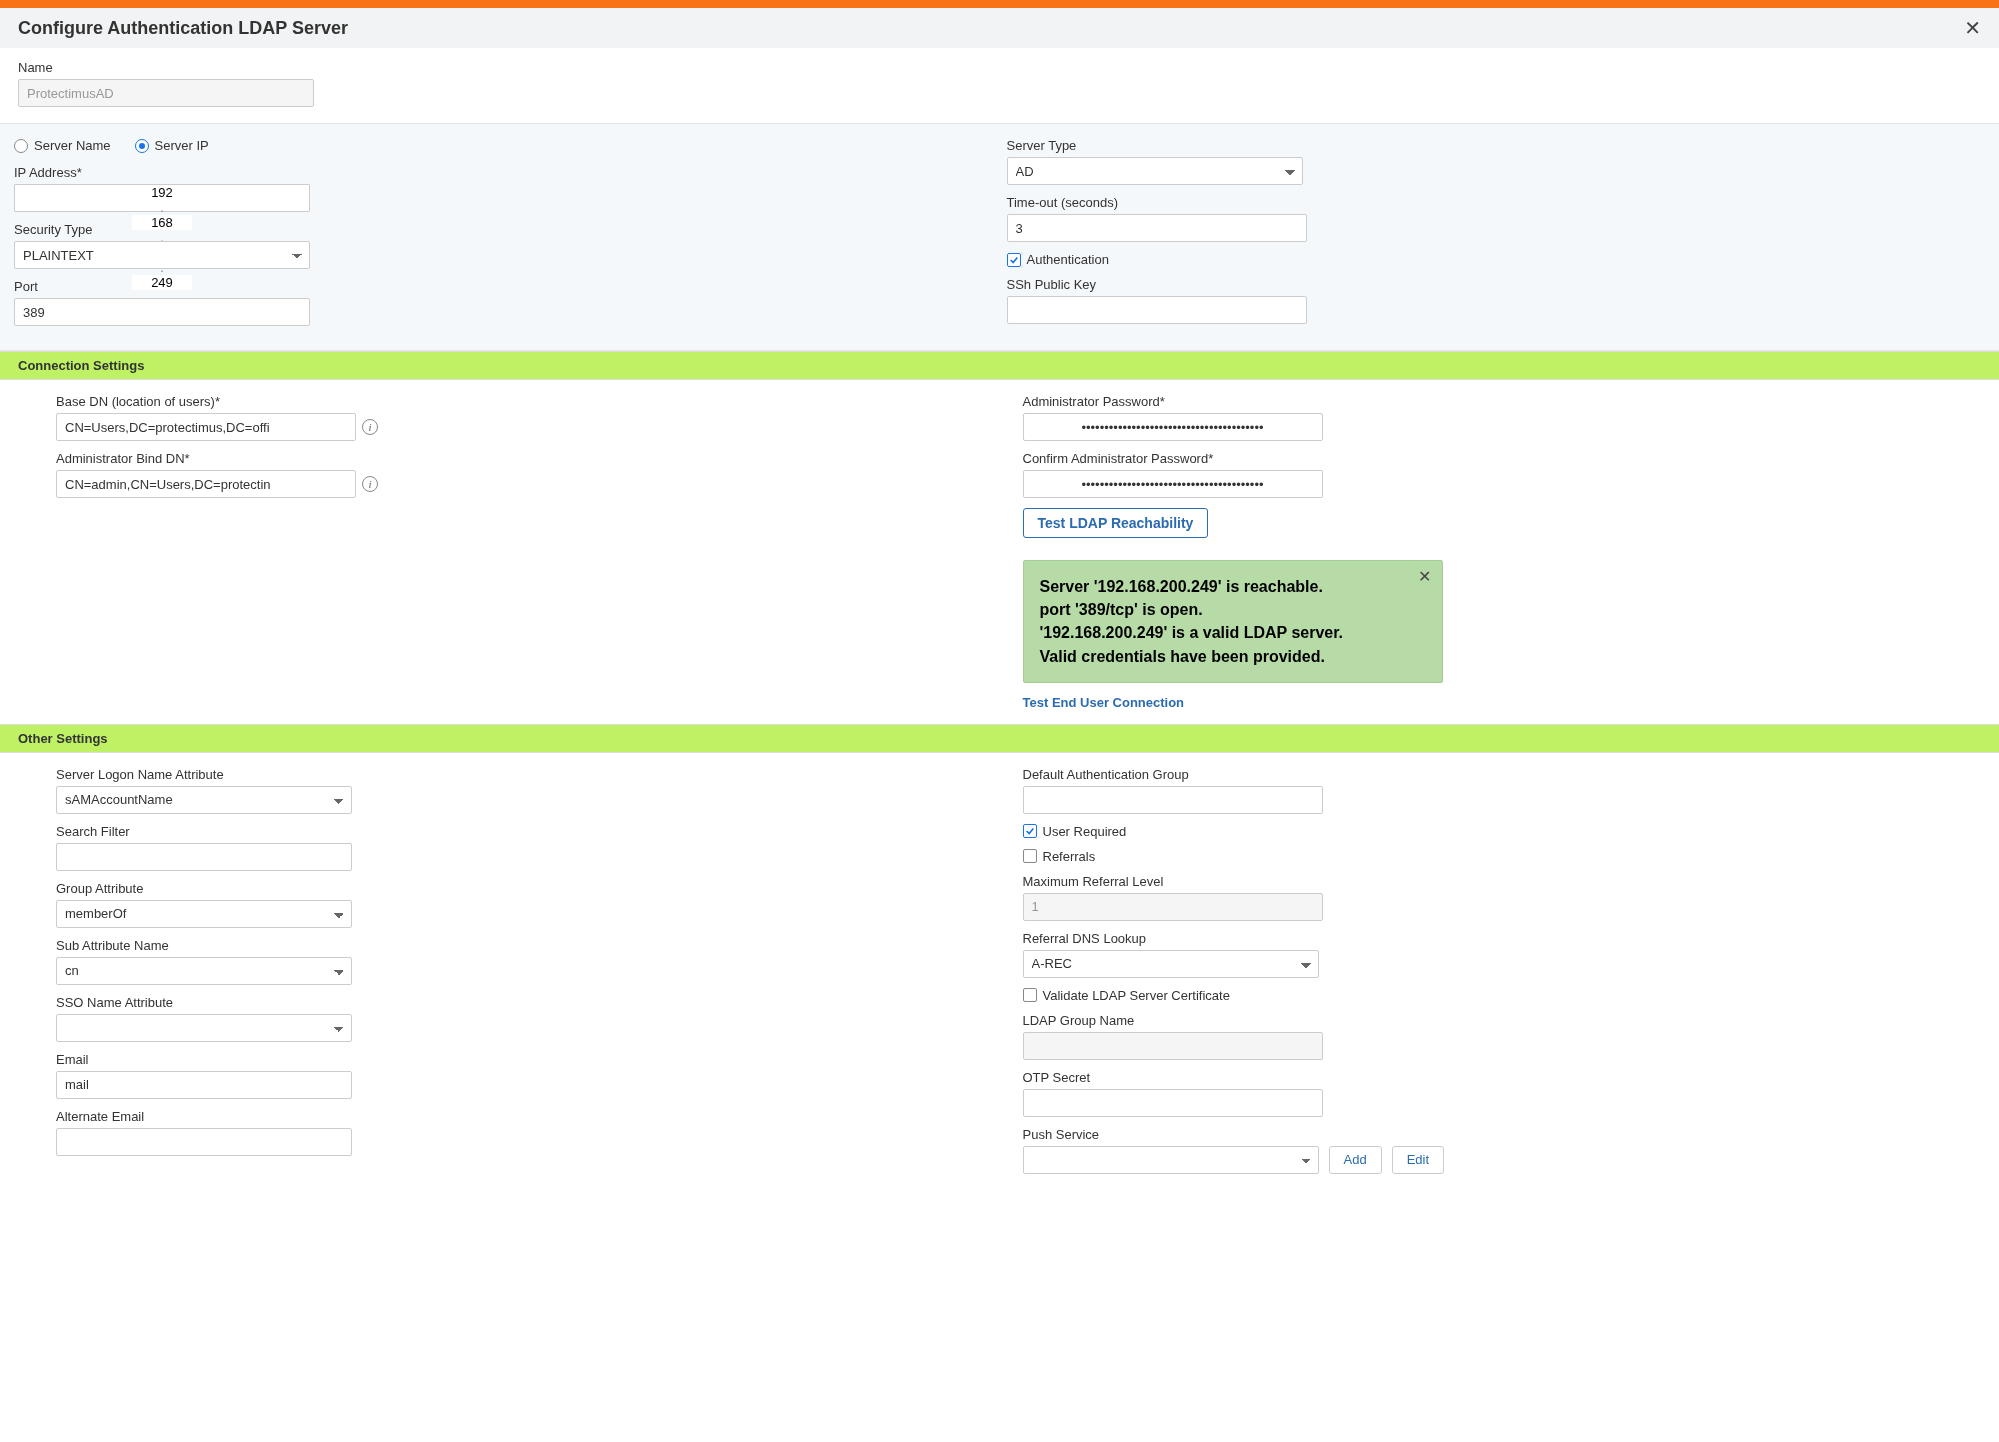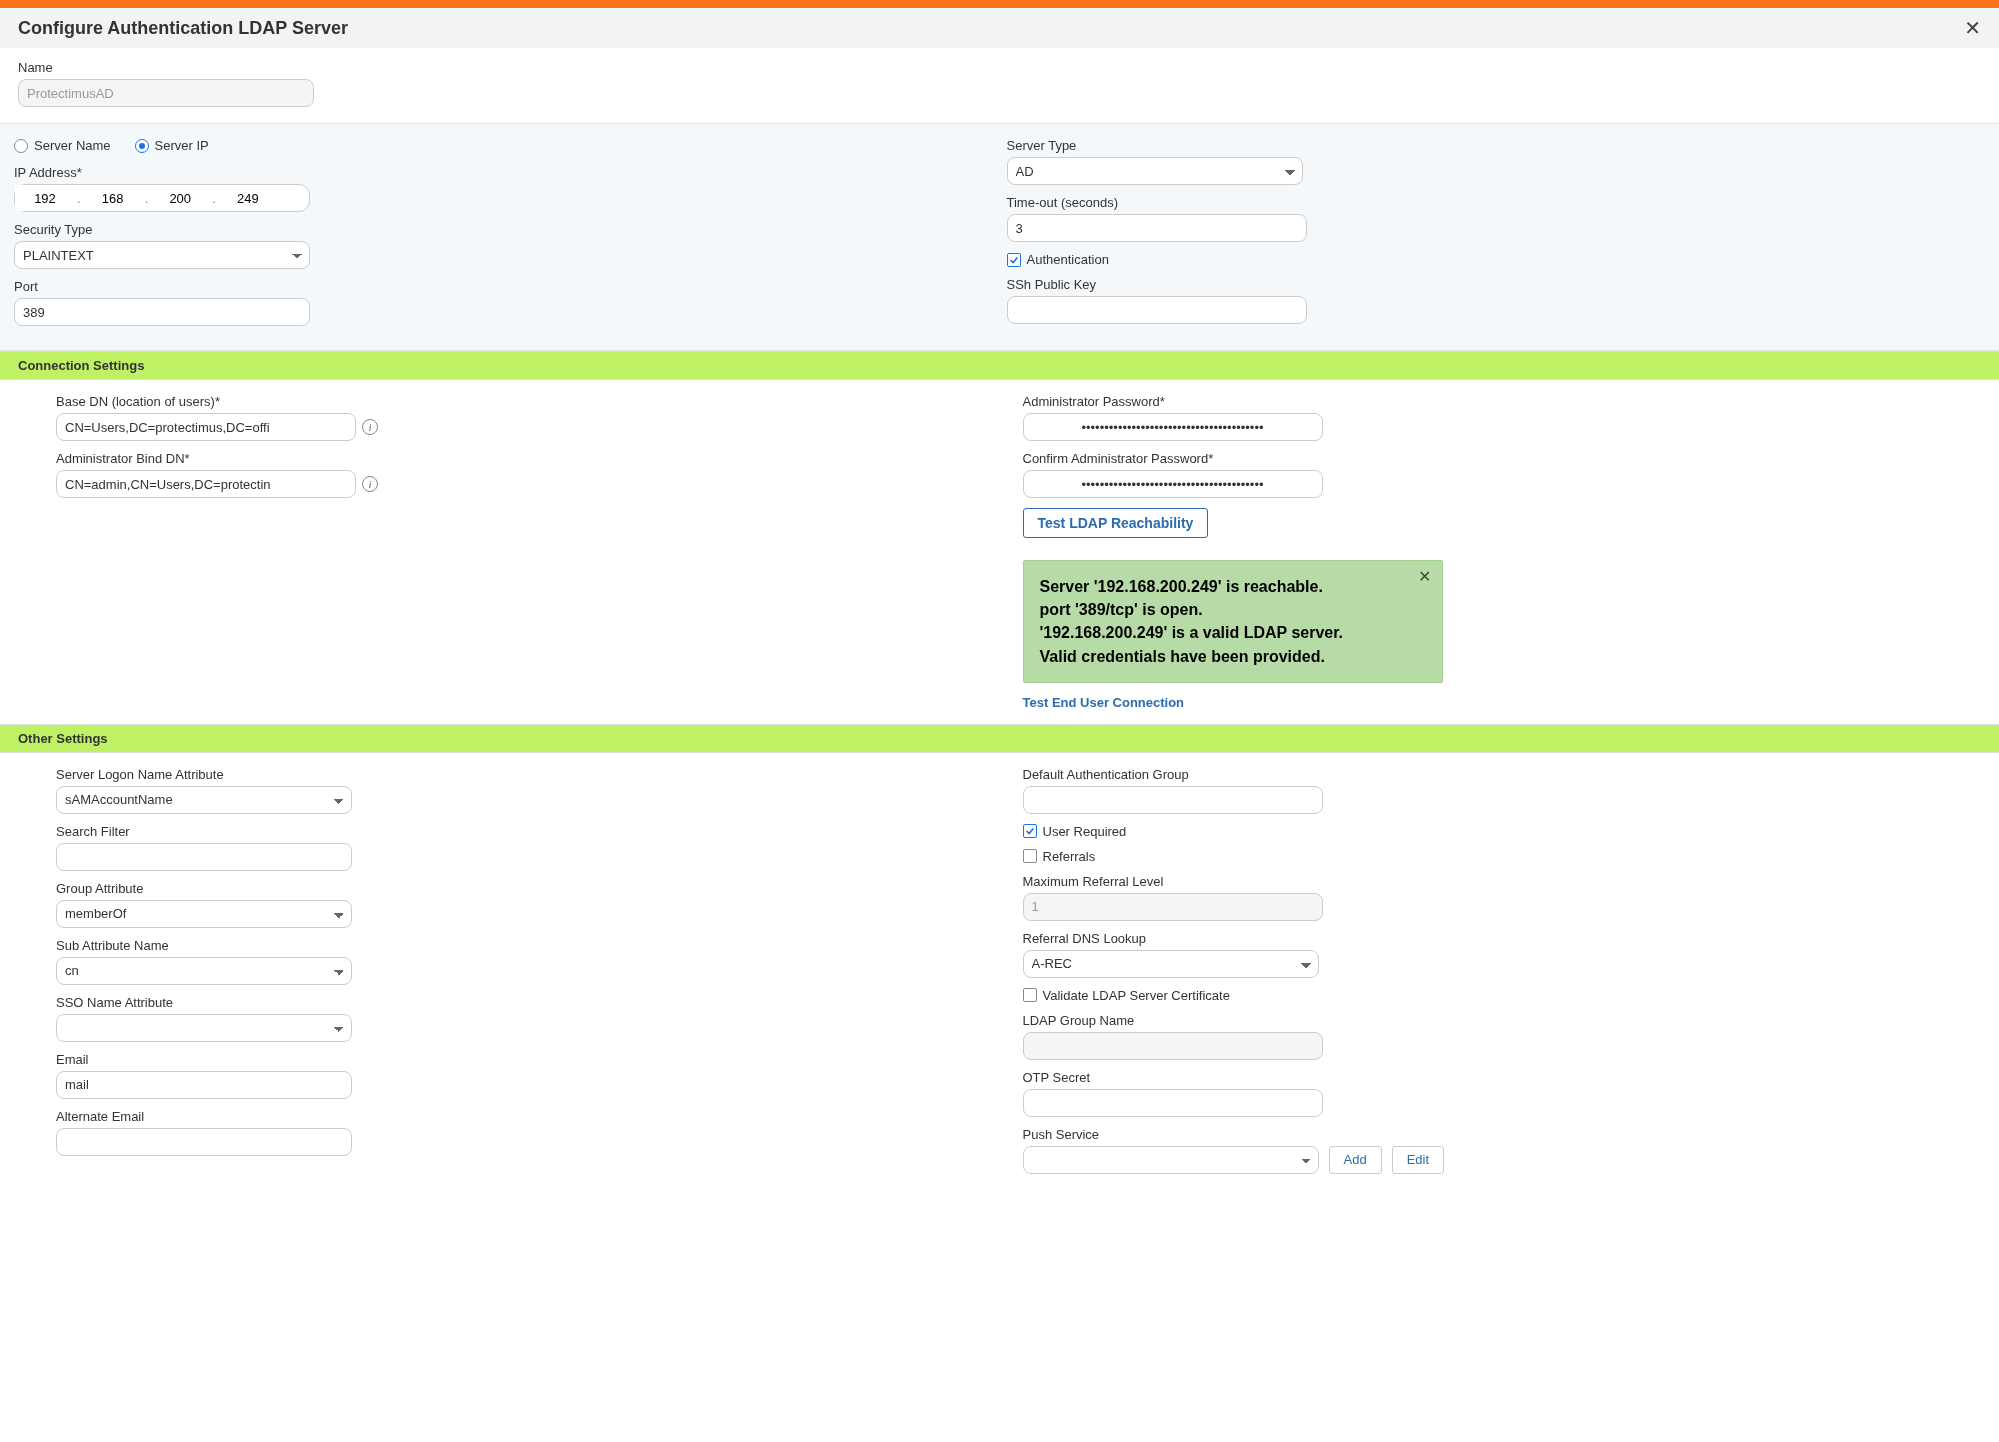--- a/index.html
+++ b/index.html
@@ -3,34 +3,34 @@
 <meta charset="utf-8">
 <style>
   * { box-sizing: border-box; margin: 0; padding: 0; }
   body { font-family: -apple-system, BlinkMacSystemFont, "Segoe UI", Arial, sans-serif; font-size: 13px; color: #333; background: #fff; }
   .dialog { width: 100%; max-width: 1999px; margin: 0 auto; }
   .header-bar { background: #f2f3f4; border-top: 8px solid #f97316; padding: 8px 18px; display: flex; justify-content: space-between; align-items: center; }
   .header-title { font-size: 18px; font-weight: 600; color: #333; }
   .close-x { font-size: 20px; color: #444; cursor: pointer; font-weight: 300; }
   .name-section { padding: 12px 18px 16px 18px; background: #fff; }
   .label { display: block; font-size: 13px; color: #333; margin-bottom: 4px; }
-  .text-input, .select { height: 28px; border: 1px solid #ccc; border-radius: 8px; padding: 0 8px; font-size: 13px; background: #fff; color: #333; }
+  .text-input, .select { height: 28px; border: 1px solid #ccc; border-radius: 2px; padding: 0 8px; font-size: 13px; background: #fff; color: #333; }
   .text-input.narrow { width: 296px; }
   .text-input.full { width: 300px; }
   .text-input:disabled, .text-input.disabled { background: #f5f5f5; color: #999; }
   .select { width: 296px; appearance: none; -webkit-appearance: none; padding-right: 26px; background-image: linear-gradient(45deg, transparent 50%, #666 50%), linear-gradient(135deg, #666 50%, transparent 50%); background-position: right 12px top 12px, right 7px top 12px; background-size: 5px 5px, 5px 5px; background-repeat: no-repeat; }
   .two-col-panel { display: flex; gap: 14px; padding: 14px 14px; background: #f5f8fa; border-top: 1px solid #e5e5e5; border-bottom: 1px solid #e5e5e5; }
   .col { flex: 1; }
   .field-row { margin-bottom: 10px; }
   .radio-row { margin-bottom: 12px; display: flex; gap: 24px; align-items: center; }
   .radio-lbl { display: inline-flex; align-items: center; gap: 6px; font-size: 13px; color: #333; cursor: pointer; }
   .radio-outer { width: 14px; height: 14px; border: 1px solid #888; border-radius: 50%; display: inline-flex; align-items: center; justify-content: center; background: #fff; }
   .radio-outer.checked { border-color: #1a73e8; }
   .radio-inner { width: 6px; height: 6px; border-radius: 50%; background: #1a73e8; }
-  .ip-group { display: flex; align-items: center; width: 296px; border: 1px solid #ccc; border-radius: 11px; background: #fff; height: 28px; }
+  .ip-group { display: flex; align-items: center; width: 296px; border: 1px solid #ccc; border-radius: 1px; background: #fff; height: 28px; flex-direction: column; }
   .ip-oct { width: 60px; border: none; text-align: center; font-size: 13px; height: 26px; outline: none; }
   .ip-dot { color: #888; margin: 0 2px; }
   .section-header { background: #bef264; border-top: 1px solid #ddd; border-bottom: 1px solid #ddd; padding: 6px 18px; font-weight: 600; font-size: 13px; color: #333; }
   .settings-panel { display: flex; gap: 0; padding: 14px 14px; margin-left: 38px; }
   .settings-panel .col { flex: 1; padding: 0 4px; }
   .info-icon { display: inline-flex; width: 16px; height: 16px; border: 1px solid #888; border-radius: 50%; align-items: center; justify-content: center; font-size: 11px; color: #666; margin-left: 6px; font-style: italic; font-family: serif; }
   .input-with-icon { display: flex; align-items: center; }
   .btn-outline { border: 1px solid #2b6cb0; color: #2b6cb0; background: #fff; padding: 6px 14px; font-size: 14px; border-radius: 3px; cursor: pointer; font-weight: 600; }
   .btn-outline.small { padding: 4px 14px; font-weight: 400; font-size: 13px; height: 28px; }
   .link-action { color: #2b6cb0; font-size: 13px; font-weight: 600; cursor: pointer; display: inline-block; margin-top: 12px; }

